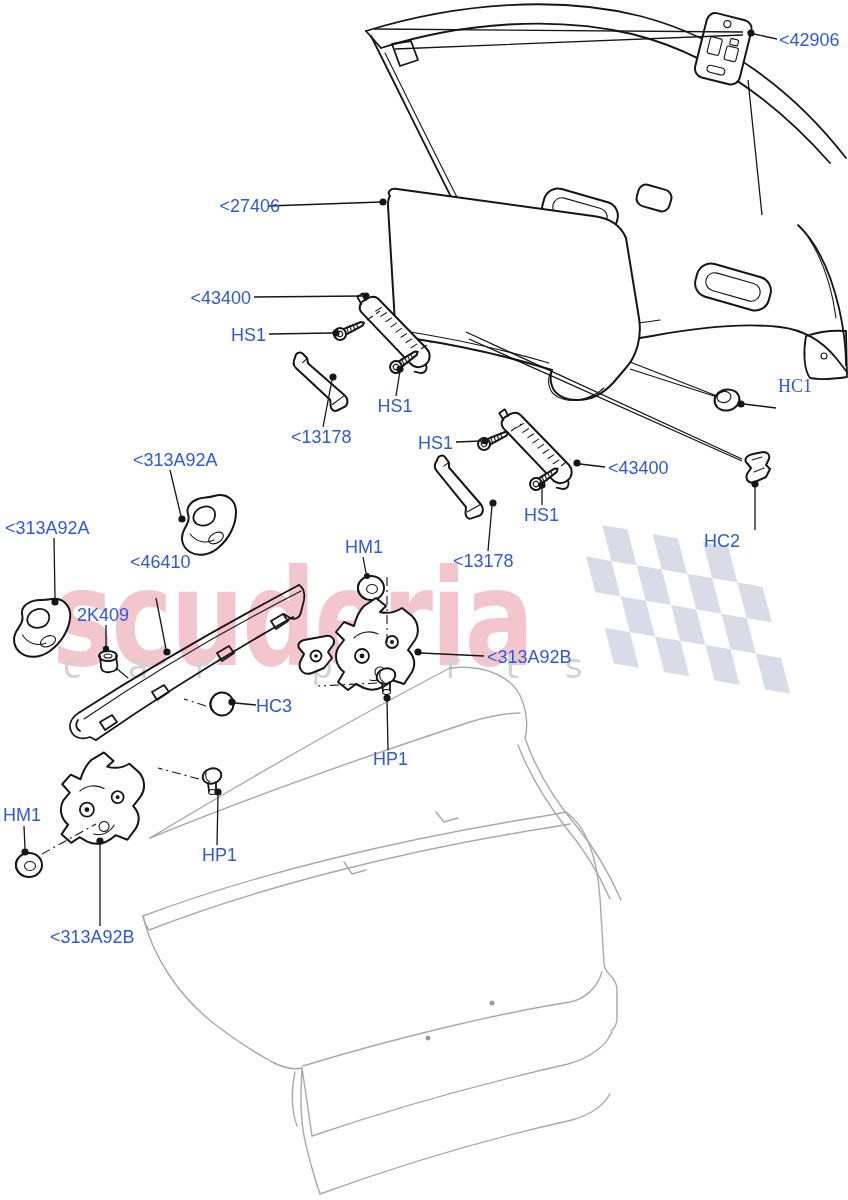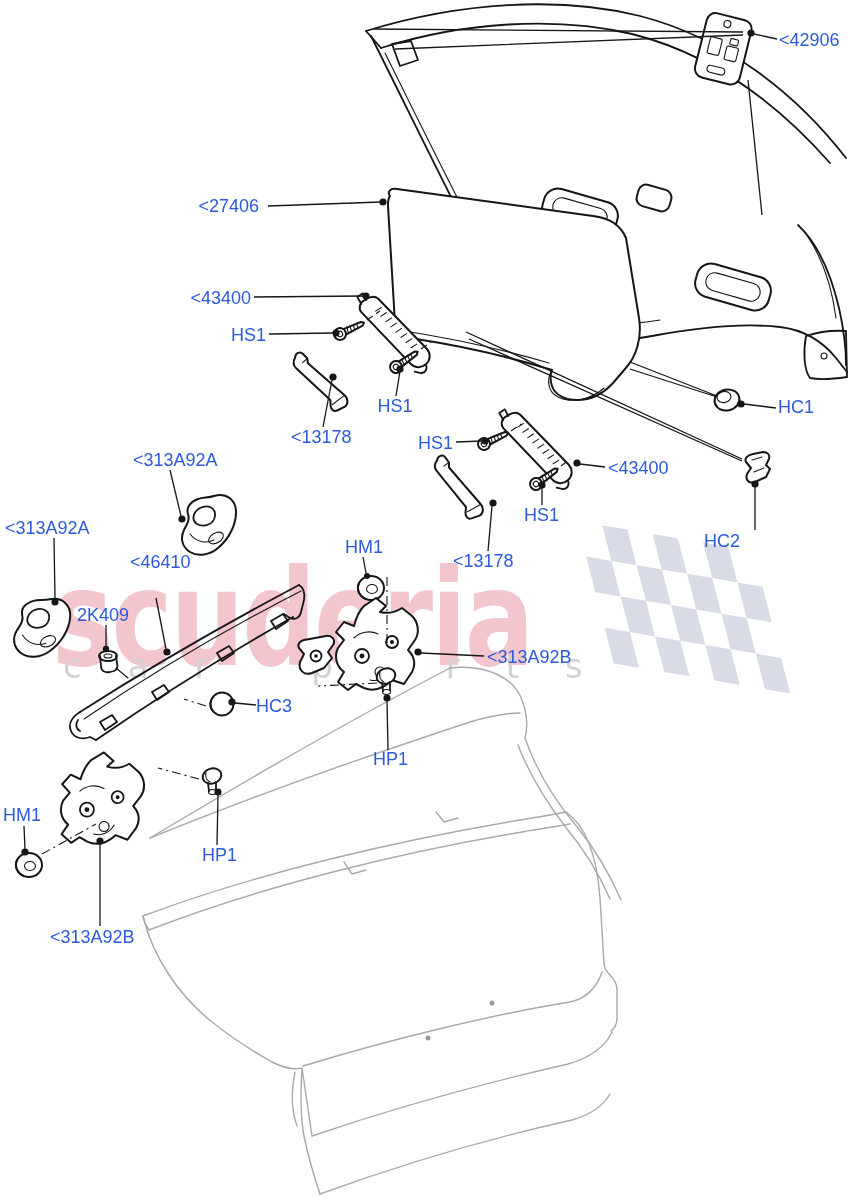--- a/index.html
+++ b/index.html
@@ -289,30 +289,30 @@
         <circle class="dot" cx="25" cy="852" r="3.6"></circle>
       <path class="ld" d="M217,845 L218,795"></path>
         <circle class="dot" cx="218" cy="792" r="3.6"></circle>
       <path class="ld" d="M100,926 L100,844"></path>
         <circle class="dot" cx="100" cy="841" r="3.6"></circle>
     </g>
   </svg>
 
   <div id="label-layer">
       <div class="plabel left link" style="left: 779px; top: 30px;">&lt;42906</div>
-      <div class="plabel right link" style="left: 259px; top: 196px;">&lt;27406</div>
+      <div class="plabel right link" style="left: 280px; top: 196px;">&lt;27406</div>
       <div class="plabel right link" style="left: 251px; top: 288px;">&lt;43400</div>
       <div class="plabel right" style="left: 266px; top: 325px;">HS1</div>
       <div class="plabel center" style="left: 395px; top: 396px;">HS1</div>
       <div class="plabel left link" style="left: 291px; top: 427px;">&lt;13178</div>
       <div class="plabel right" style="left: 453px; top: 433px;">HS1</div>
       <div class="plabel left link" style="left: 608px; top: 458px;">&lt;43400</div>
       <div class="plabel left" style="left: 524px; top: 505px;">HS1</div>
       <div class="plabel left link" style="left: 453px; top: 551px;">&lt;13178</div>
-      <div class="plabel left" style="left: 778px; top: 397px;">HC1</div>
+      <div class="plabel left" style="left: 778px; top: 376px; font-family: Liberation Serif, serif;">HC1</div>
       <div class="plabel left" style="left: 704px; top: 531px;">HC2</div>
       <div class="plabel left link" style="left: 133px; top: 450px;">&lt;313A92A</div>
       <div class="plabel left link" style="left: 5px; top: 518px;">&lt;313A92A</div>
       <div class="plabel left link" style="left: 130px; top: 552px;">&lt;46410</div>
       <div class="plabel left" style="left: 77px; top: 605px;">2K409</div>
       <div class="plabel left" style="left: 345px; top: 537px;">HM1</div>
       <div class="plabel left link" style="left: 487px; top: 647px;">&lt;313A92B</div>
       <div class="plabel left" style="left: 256px; top: 696px;">HC3</div>
       <div class="plabel left" style="left: 373px; top: 749px;">HP1</div>
       <div class="plabel left" style="left: 3px; top: 805px;">HM1</div>

